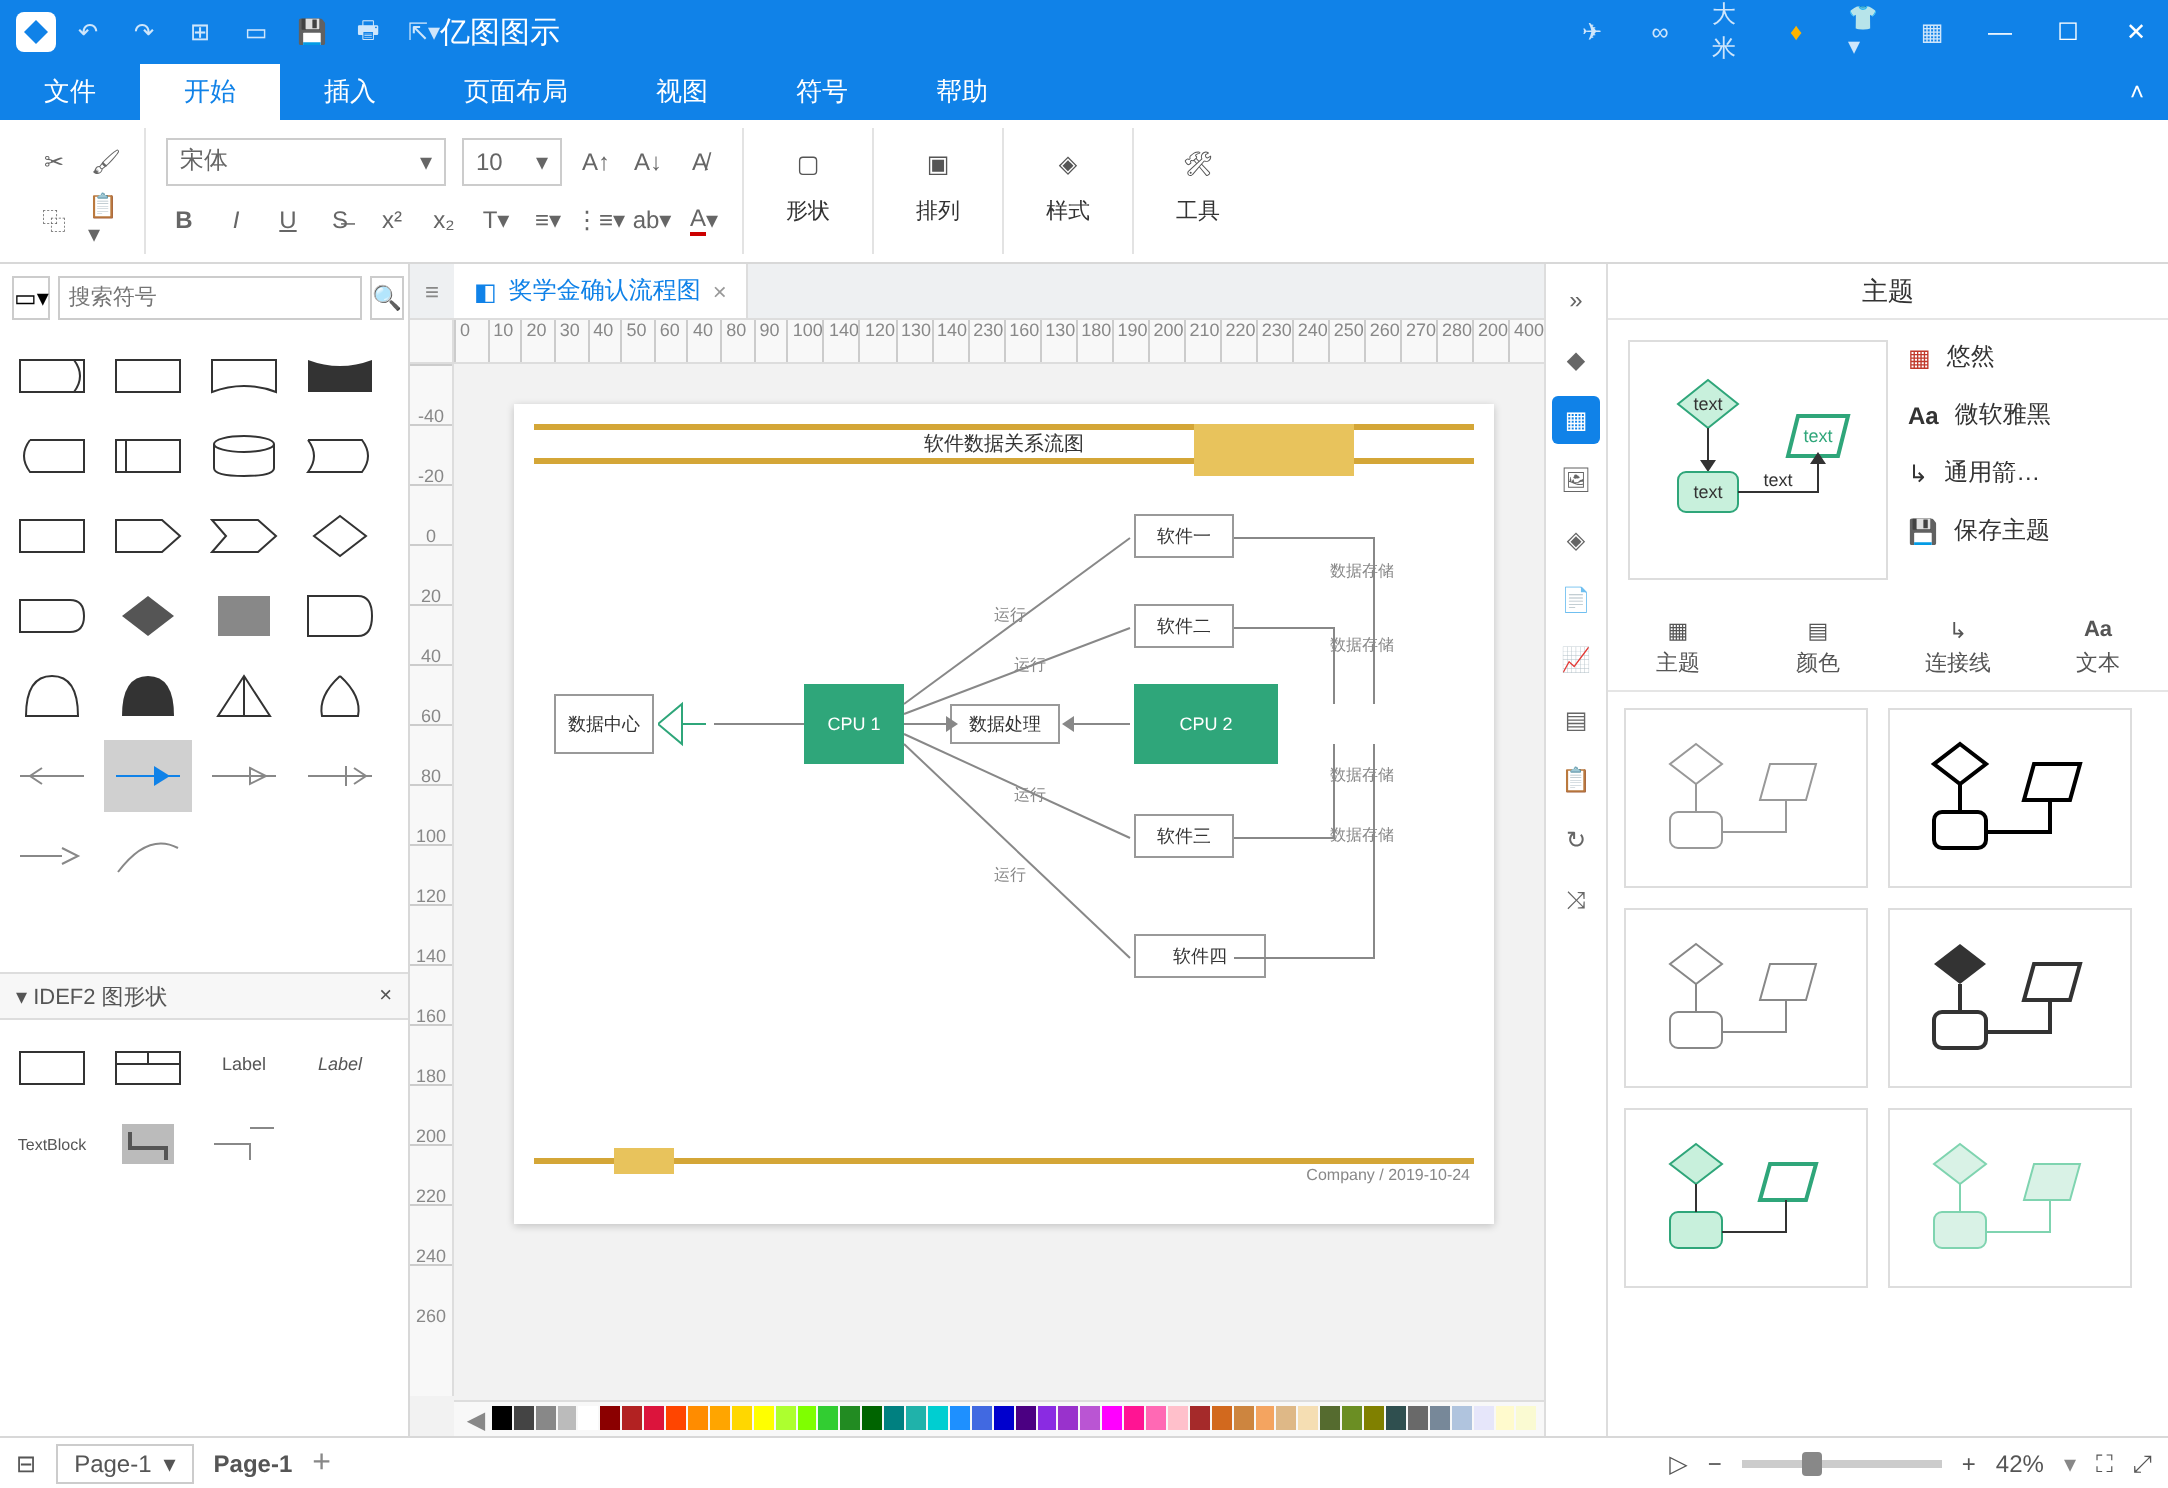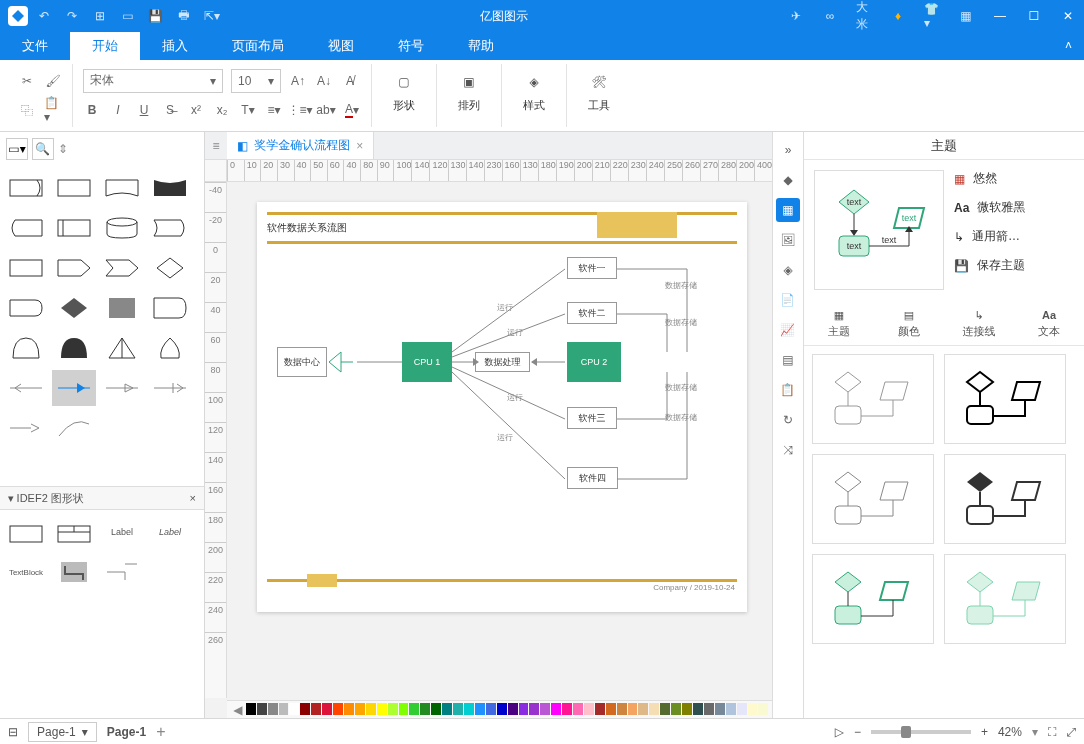--- a/index.html
+++ b/index.html
@@ -3,21 +3,21 @@
 <meta charset="utf-8">
 <style>
 * { box-sizing: border-box; margin: 0; padding: 0; font-family: "Microsoft YaHei", sans-serif; }
 body { width: 1084px; height: 744px; overflow: hidden; background: #fff; font-size: 12px; }
 
 
 .titlebar { height: 32px; background: #1082e8; display: flex; align-items: center; color: #fff; padding: 0 8px; }
 .titlebar .logo { width: 20px; height: 20px; margin-right: 8px; }
 .titlebar .qat { display: flex; gap: 12px; }
 .titlebar .qat-icon { width: 16px; height: 16px; display: flex; align-items: center; justify-content: center; cursor: pointer; color: #cfe6fb; }
-.titlebar .title { flex: 1; text-align: center; font-size: 12px; }
+.titlebar .title { flex: 1; font-size: 15px; }
 .titlebar .win-controls { display: flex; gap: 18px; align-items: center; }
 .titlebar .win-btn { width: 16px; height: 16px; cursor: pointer; display:flex; align-items:center; justify-content:center;}
 
 
 .menubar { height: 28px; background: #1082e8; display: flex; align-items: stretch; color: #fff; }
 .menubar .menu-item { padding: 0 22px; display: flex; align-items: center; cursor: pointer; font-size: 13px; }
 .menubar .menu-item.active { background: #fff; color: #1082e8; }
 .menubar .spacer { flex: 1; }
 .menubar .right-icons { display: flex; align-items: center; gap: 14px; padding-right: 12px; }
 
@@ -53,24 +53,24 @@
 
 
 .canvas-area { flex: 1; display: flex; flex-direction: column; position: relative; background:#f2f2f2;}
 .tab-bar { height: 28px; background: #eef0f2; display: flex; align-items: stretch; border-bottom: 1px solid #ddd;}
 .doc-tab { display: flex; align-items: center; padding: 0 10px; background: #fff; border-right: 1px solid #ddd; gap: 6px; font-size: 12px; color:#1082e8;}
 .doc-tab .x { color: #999; cursor: pointer; }
 .rulers-corner { position:absolute; top:28px; left:0; width:22px; height:22px; background:#f8f8f8; border-right:1px solid #ddd; border-bottom:1px solid #ddd; z-index:2;}
 .ruler-h { position:absolute; top:28px; left:22px; right:0; height:22px; background:#f8f8f8; border-bottom:1px solid #ddd; display:flex; font-size:9px; color:#888; z-index:1;}
 .ruler-h span { width:30px; border-left:1px solid #ccc; padding-left:2px;}
 .ruler-v { position:absolute; top:50px; left:0; width:22px; bottom:20px; background:#f8f8f8; border-right:1px solid #ddd; font-size:9px; color:#888; z-index:1;}
-.ruler-v span { height:30px; display:block; border-top:1px solid #ccc; padding-top:2px; text-align:center;}
+.ruler-v span { height:30px; display:block; border-top:1px solid #ccc; padding-top:20px; text-align:center;}
 .canvas-scroll { position:absolute; top:50px; left:22px; right:0; bottom:20px; overflow:hidden; background:#f2f2f2;}
 .page { position:absolute; top:20px; left:30px; width:490px; height:410px; background:#fff; box-shadow:0 1px 4px rgba(0,0,0,0.2);}
-.page-title-bar { position:absolute; top:10px; left:10px; right:10px; height:32px; border-top:3px solid #d4a637; border-bottom:3px solid #d4a637; display:flex; align-items:center; justify-content:flex-start; font-size:10px; color:#333;}
+.page-title-bar { position:absolute; top:10px; left:10px; right:10px; height:20px; border-top:3px solid #d4a637; border-bottom:3px solid #d4a637; display:flex; align-items:center; justify-content:center; font-size:10px; color:#333;}
 .page-title-bar::after { content:""; position:absolute; right:60px; top:-3px; width:80px; height:26px; background:#e8c35c;}
 .page-footer-bar { position:absolute; bottom:30px; left:10px; right:10px; height:3px; background:#d4a637;}
 .page-footer-bar::before { content:""; position:absolute; left:40px; top:-5px; width:30px; height:13px; background:#e8c35c;}
 .page-credit { position:absolute; bottom:20px; right:12px; font-size:8px; color:#888;text-align:center;}
 .node { position:absolute; border:1px solid #999; background:#fff; font-size:9px; display:flex; align-items:center; justify-content:center; text-align:center; color:#333;}
 .node.green { background:#2fa67a; color:#fff; border-color:#2fa67a;}
 .edge-label { position:absolute; font-size:8px; color:#888;}
 .color-bar { position:absolute; bottom:0; left:22px; right:0; height:18px; display:flex; gap:1px; padding:2px 4px; background:#f8f8f8; border-top:1px solid #ddd;}
 .color-sw { width:10px; height:12px;}
 
@@ -227,20 +227,21 @@
         <div class="lb">工具</div>
       </div>
   </div>
 </div>
 
 <div class="main">
 
   <div class="left-panel">
     <div class="left-search">
       <div class="sel">▭▾</div>
+      <input placeholder="搜索符号" style="">
       <div class="go">🔍</div>
       <span style="color:#888">⇕</span>
     </div>
     <div class="shapes-grid" style="height:320px;flex:none;">
       <div class="shape-cell">
           <svg class="shape-svg" viewBox="0 0 34 24">
             <rect x="1" y="4" width="32" height="16" fill="none" stroke="#333"></rect>
             <path d="M28 4 Q34 12 28 20" fill="none" stroke="#333"></path>
           </svg>
         </div>
@@ -484,26 +485,26 @@
       <div class="page">
         <div class="page-title-bar">
             <span style="z-index:1">软件数据关系流图</span>
           </div>
 
         <div class="node" style="top:145px;left:20px;width:50px;height:30px">数据中心</div>
         <svg style="position:absolute;top:148px;left:72px;width:24px;height:24px">
             <path d="M0 12 L12 2 L12 22 Z M12 12 L24 12" fill="none" stroke="#2fa67a"></path>
           </svg>
         <div class="node green" style="top:140px;left:145px;width:50px;height:40px">CPU 1</div>
-        <div class="node green" style="top:140px;left:310px;width:54px;height:40px">CPU 2</div>
+        <div class="node green" style="top:140px;left:310px;width:72px;height:40px">CPU 2</div>
         <div class="node" style="top:150px;left:218px;width:55px;height:20px">数据处理</div>
         <div class="node" style="top:55px;left:310px;width:50px;height:22px">软件一</div>
         <div class="node" style="top:100px;left:310px;width:50px;height:22px">软件二</div>
         <div class="node" style="top:205px;left:310px;width:50px;height:22px">软件三</div>
-        <div class="node" style="top:265px;left:310px;width:51px;height:22px">软件四</div>
+        <div class="node" style="top:265px;left:310px;width:66px;height:22px">软件四</div>
 
         <svg style="position:absolute;top:40px;left:100px;width:360px;height:260px;pointer-events:none">
           <line x1="0" y1="120" x2="45" y2="120" stroke="#888"></line>
           <line x1="95" y1="120" x2="118" y2="120" stroke="#888"></line>
             <path d="M116 116 L122 120 L116 124" fill="#888"></path>
           <line x1="175" y1="120" x2="208" y2="120" stroke="#888"></line>
             <path d="M180 116 L174 120 L180 124" fill="#888"></path>
           <line x1="95" y1="110" x2="208" y2="27" stroke="#888"></line>
           <line x1="95" y1="115" x2="208" y2="72" stroke="#888"></line>
           <line x1="95" y1="125" x2="208" y2="177" stroke="#888"></line>

